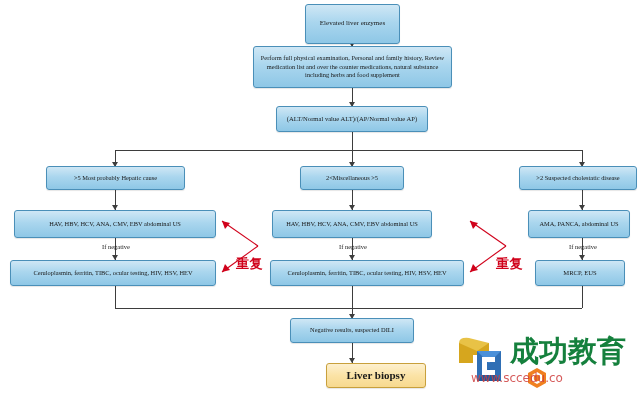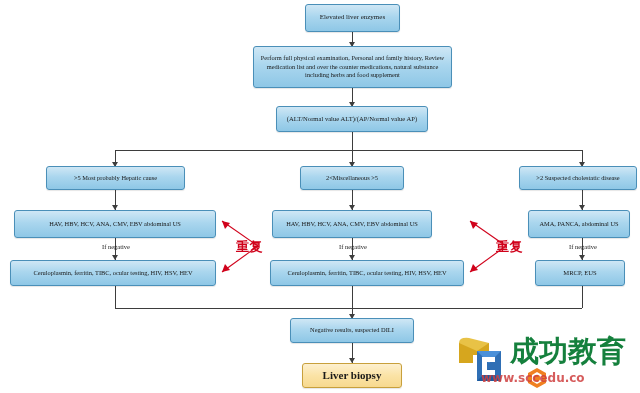--- a/index.html
+++ b/index.html
@@ -39,20 +39,21 @@
   .node .txt {
     display: block;
     width: 100%;
   }
 
   .node.gold {
     border: 1px solid #c8a03c;
     background: linear-gradient(180deg, #fdf0cf 0%, #fbe3a6 50%, #f7d98f 100%);
     font-weight: bold;
     font-size: 11px;
+    margin-left: 24px;
   }
 
   
   .conn {
     position: absolute;
     background: #3d3d3d;
   }
   .vline { width: 1px; }
   .hline { height: 1px; }
 
@@ -76,20 +77,21 @@
 
   
   .repeat-label {
     position: absolute;
     color: #d0021b;
     font-family: "DejaVu Sans", "Liberation Sans", sans-serif;
     font-weight: bold;
     font-size: 13px;
     white-space: nowrap;
     letter-spacing: 0.5px;
+    margin-top: 17px;
   }
   .red-svg {
     position: absolute;
     overflow: visible;
   }
 
   
   #watermark {
     position: absolute;
     left: 455px;
@@ -104,28 +106,27 @@
     top: -1px;
     font-family: "DejaVu Sans", "Liberation Sans", sans-serif;
     font-weight: bold;
     font-size: 29px;
     color: #15803d;
     letter-spacing: 0px;
     white-space: nowrap;
   }
   .wm-url {
     position: absolute;
-    left: 26px;
+    left: 16px;
     top: 38px;
     font-family: "DejaVu Sans", "Liberation Sans", sans-serif;
     font-size: 12px;
     color: #cf4040;
     white-space: nowrap;
     opacity: 0.85;
-    font-weight: bold;
   }
   .wm-cn2 {
     position: absolute;
     left: 103px;
     top: 33px;
     font-family: "DejaVu Sans", "Liberation Sans", sans-serif;
     font-weight: bold;
     font-size: 19px;
     color: #3aa06a;
     white-space: nowrap;
@@ -185,21 +186,21 @@
   <div class="repeat-label" style="left:236px; top:238px;">重复</div>
 
   <svg class="red-svg" style="left:466px; top:216px; width:66px; height:62px;" viewBox="0 0 66 62">
     <line x1="4" y1="5" x2="40" y2="30" stroke="#d0021b" stroke-width="1.1"></line>
     <line x1="40" y1="30" x2="4" y2="56" stroke="#d0021b" stroke-width="1.1"></line>
     <polygon points="4,5 12,7 7,13" fill="#d0021b"></polygon>
     <polygon points="4,56 7,48 12,54" fill="#d0021b"></polygon>
   </svg>
   <div class="repeat-label" style="left:496px; top:238px;">重复</div>
 
-  <div class="node" style="left:305px; top:4px; width:95px; height:28px; font-size:7px;">
+  <div class="node" style="left:305px; top:4px; width:95px; height:40px; font-size:7px;">
     <span class="txt">Elevated liver enzymes</span>
   </div>
 
   <div class="node" style="left:253px; top:46px; width:199px; height:42px; font-size:6.4px;">
     <span class="txt">Perform full physical examination, Personal and family history, Review medication list and over the counter medications, natural substance including herbs and food supplement</span>
   </div>
 
   <div class="node" style="left:276px; top:106px; width:152px; height:26px; font-size:6.6px;">
     <span class="txt">(ALT/Normal value ALT)/(AP/Normal value AP)</span>
   </div>

